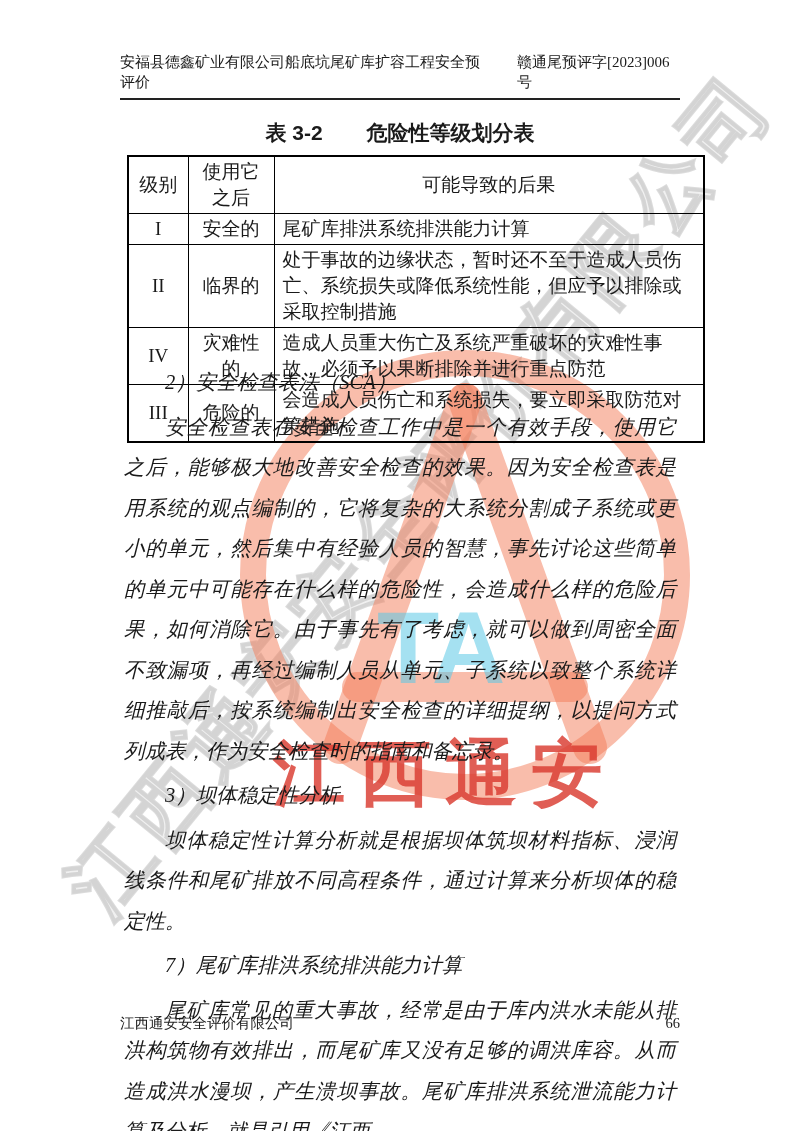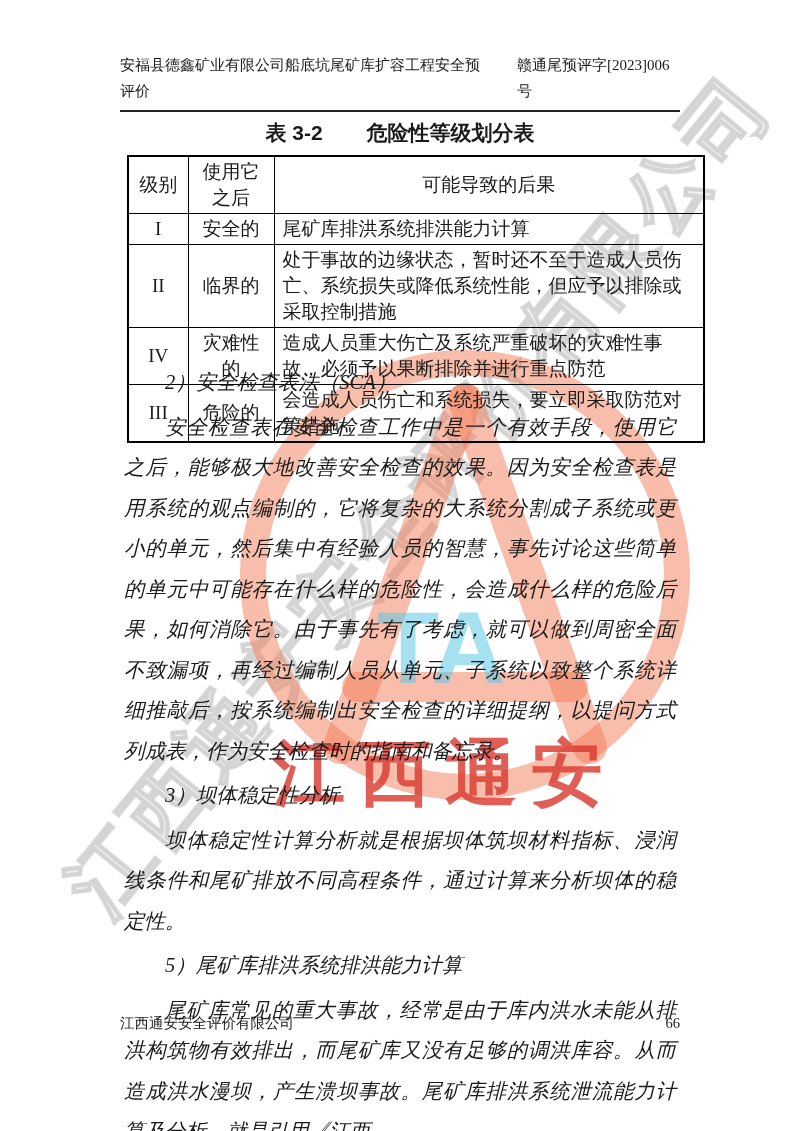--- a/index.html
+++ b/index.html
@@ -23,21 +23,21 @@
     left:273px;top:726px;
     font-family:"Liberation Sans","DejaVu Sans",sans-serif;
     font-weight:bold;font-size:72px;letter-spacing:14px;white-space:nowrap;
     color:rgba(217,58,48,0.82);
   }
   
   .content{position:absolute;z-index:2;}
   .header{
     left:120px;top:52px;width:560px;
     display:flex;justify-content:space-between;align-items:flex-end;
-    font-size:15px;line-height:26px;
+    font-size:15px;line-height:20px;
     border-bottom:2px solid #222;padding-bottom:6px;gap:26px;
   }
   .table-title{
     left:120px;top:119px;width:560px;text-align:center;
     font-family:"Liberation Sans","DejaVu Sans",sans-serif;
     font-weight:bold;font-size:21px;
   }
   .table-title .gap{display:inline-block;margin-left:44px;}
   table.risk{
     position:absolute;z-index:2;left:127px;top:155px;width:578px;
@@ -124,21 +124,21 @@
       <td>会造成人员伤亡和系统损失，要立即采取防范对策措施</td>
     </tr>
   </tbody>
     </table>
 
   <div class="content body-text">
     <p>2）安全检查表法（SCA）</p>
     <p>安全检查表在安全检查工作中是一个有效手段，使用它之后，能够极大地改善安全检查的效果。因为安全检查表是用系统的观点编制的，它将复杂的大系统分割成子系统或更小的单元，然后集中有经验人员的智慧，事先讨论这些简单的单元中可能存在什么样的危险性，会造成什么样的危险后果，如何消除它。由于事先有了考虑，就可以做到周密全面不致漏项，再经过编制人员从单元、子系统以致整个系统详细推敲后，按系统编制出安全检查的详细提纲，以提问方式列成表，作为安全检查时的指南和备忘录。</p>
     <p>3）坝体稳定性分析</p>
     <p>坝体稳定性计算分析就是根据坝体筑坝材料指标、浸润线条件和尾矿排放不同高程条件，通过计算来分析坝体的稳定性。</p>
-    <p>5）尾矿库排洪系统排洪能力计算</p>
+    <p>7）尾矿库排洪系统排洪能力计算</p>
     <p>尾矿库常见的重大事故，经常是由于库内洪水未能从排洪构筑物有效排出，而尾矿库又没有足够的调洪库容。从而造成洪水漫坝，产生溃坝事故。尾矿库排洪系统泄流能力计算及分析，就是引用《江西</p>
   </div>
 
   <div class="content footer">
     <span>江西通安安全评价有限公司</span>
     <span>66</span>
   </div>
 
 </div>
 

